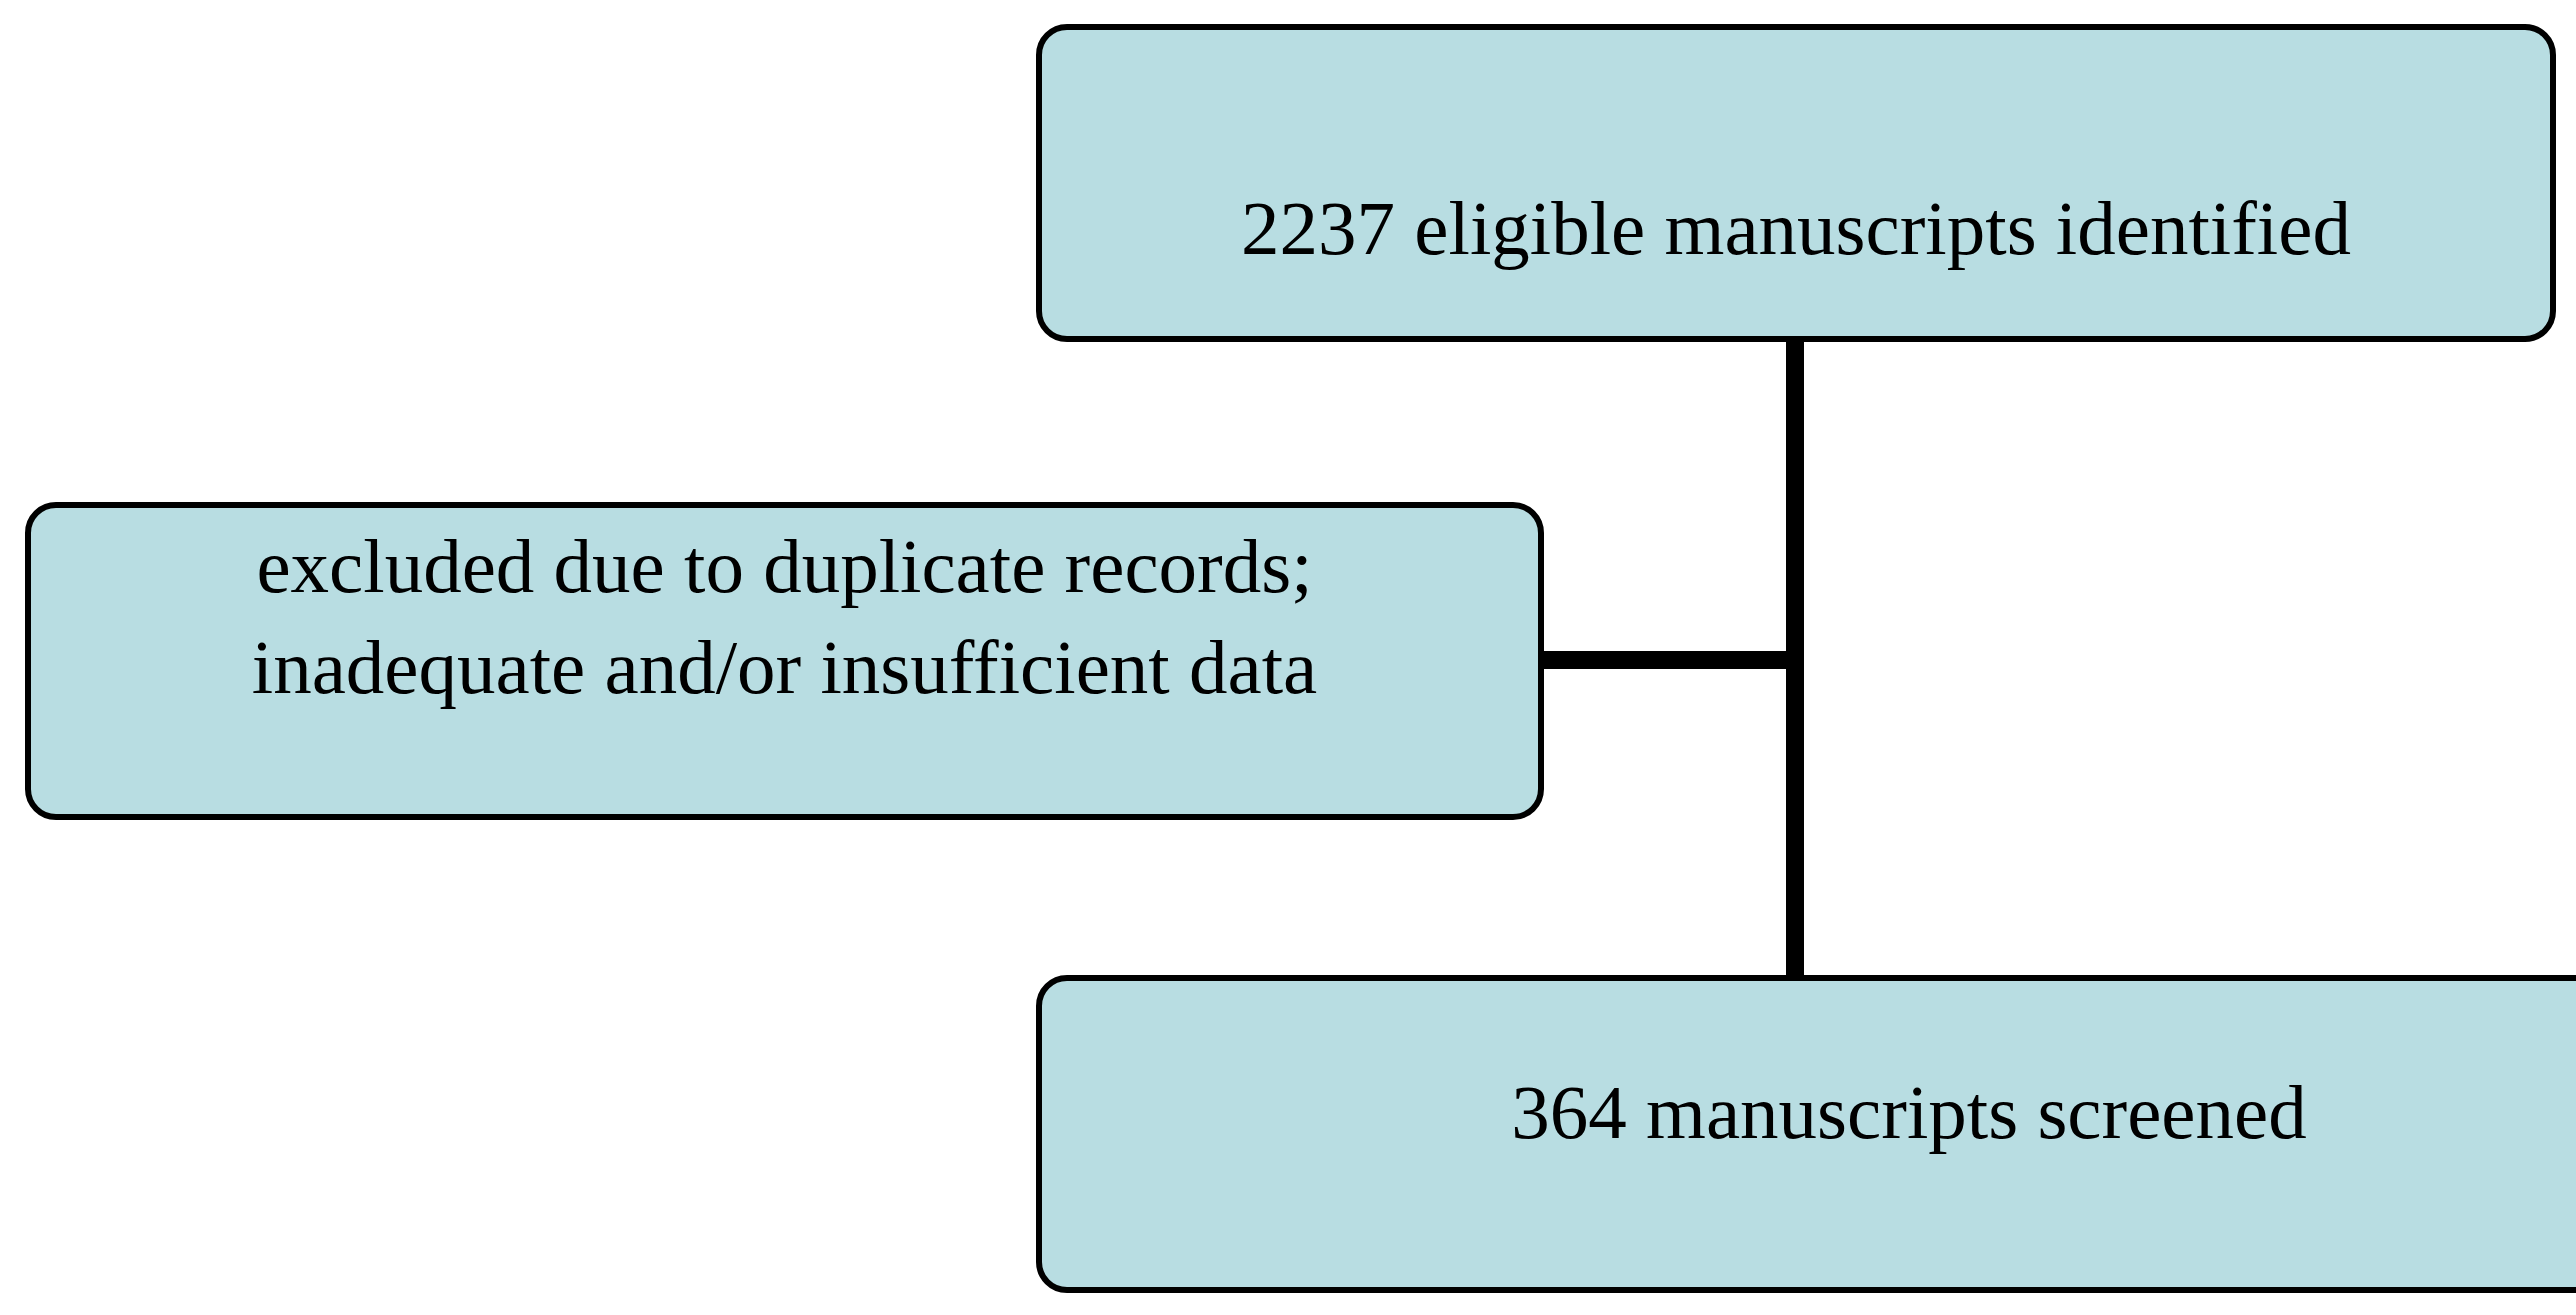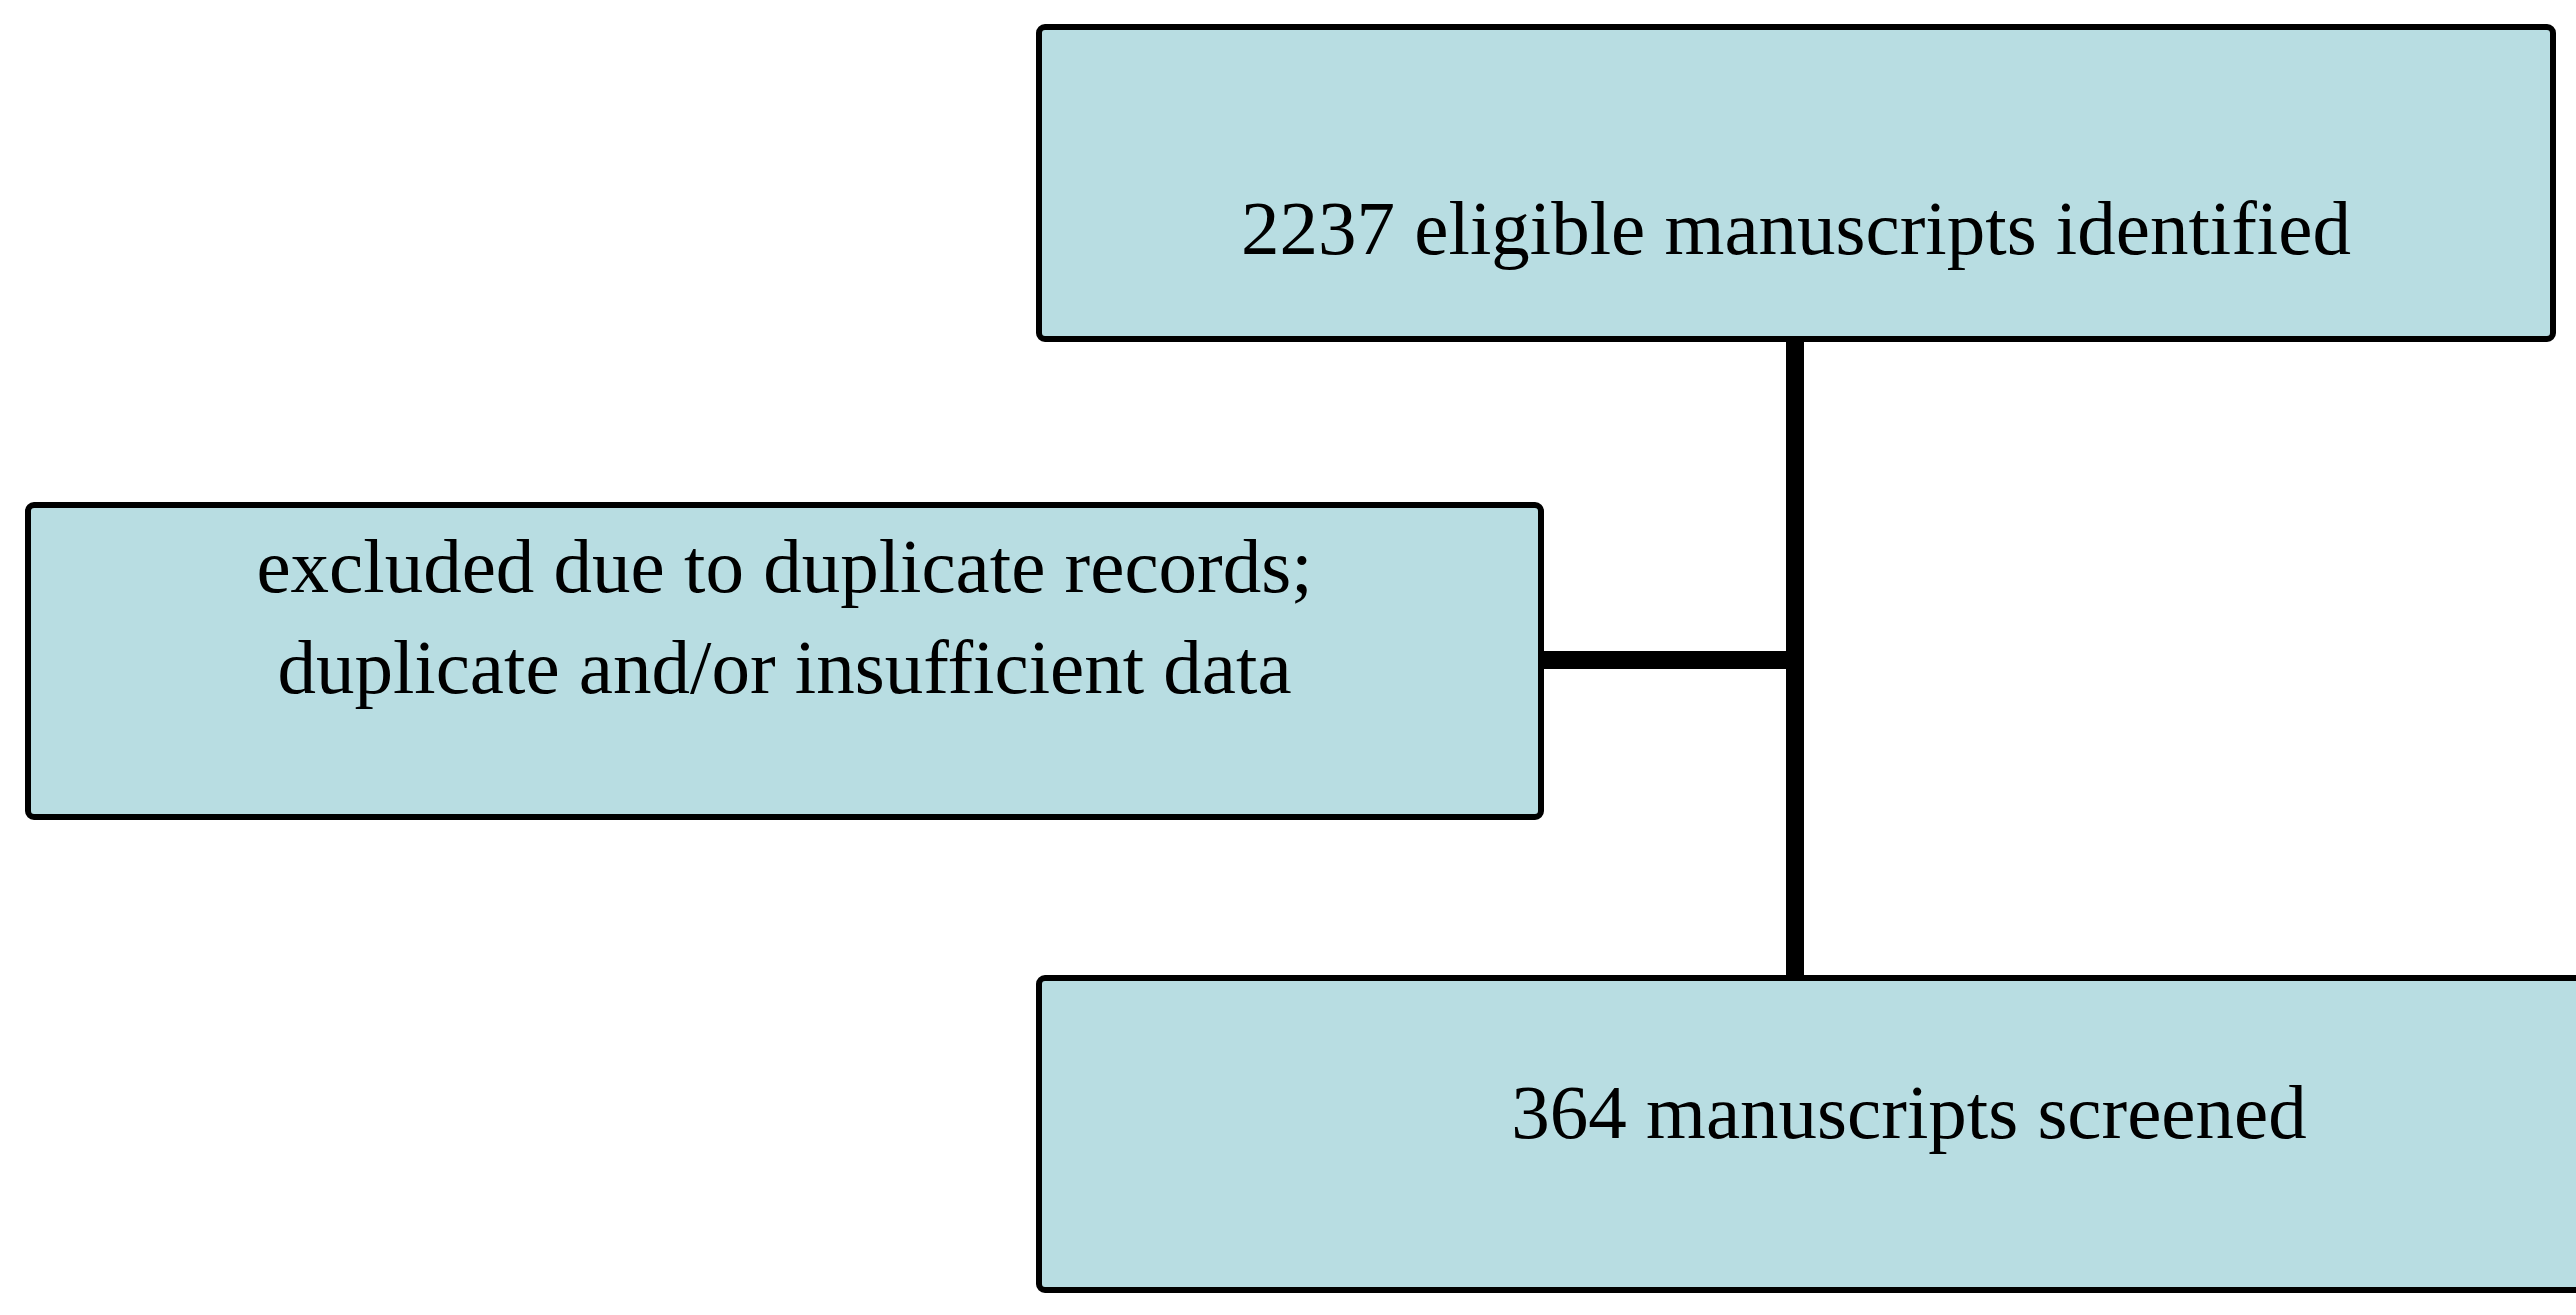--- a/index.html
+++ b/index.html
@@ -30,21 +30,21 @@
     width: 18px; height: 641px;
   }
   .connector.horizontal {
     left: 1538px; top: 651px;
     width: 261px; height: 18px;
   }
   .node {
     position: absolute;
     background: var(--box_fill);
     border: 6.3px solid var(--box_border);
-    border-radius: 9px;
+    border-radius: 31px;
     color: var(--text);
     font-size: 77px;
     line-height: 90px;
     text-align: center;
     display: block;
   }
   .node-identified {
     left: 1036px; top: 24px;
     width: 1520px; height: 318px;
     padding-top: 153px;
@@ -70,21 +70,21 @@
   <div class="connector vertical"></div>
 
   <div class="connector horizontal"></div>
 
   <div class="node node-identified">
     <div class="node-text">2237 eligible manuscripts identified</div>
   </div>
 
   <div class="node node-excluded">
     <div class="node-text">excluded due to duplicate records;</div>
-    <div class="node-text">duplicate and/or insufficient data</div>
+    <div class="node-text">inadequate and/or insufficient data</div>
   </div>
 
   <div class="node node-screened">
     <div class="node-text">364 manuscripts screened</div>
   </div>
 
 </div>
 
 
 </body></html>

